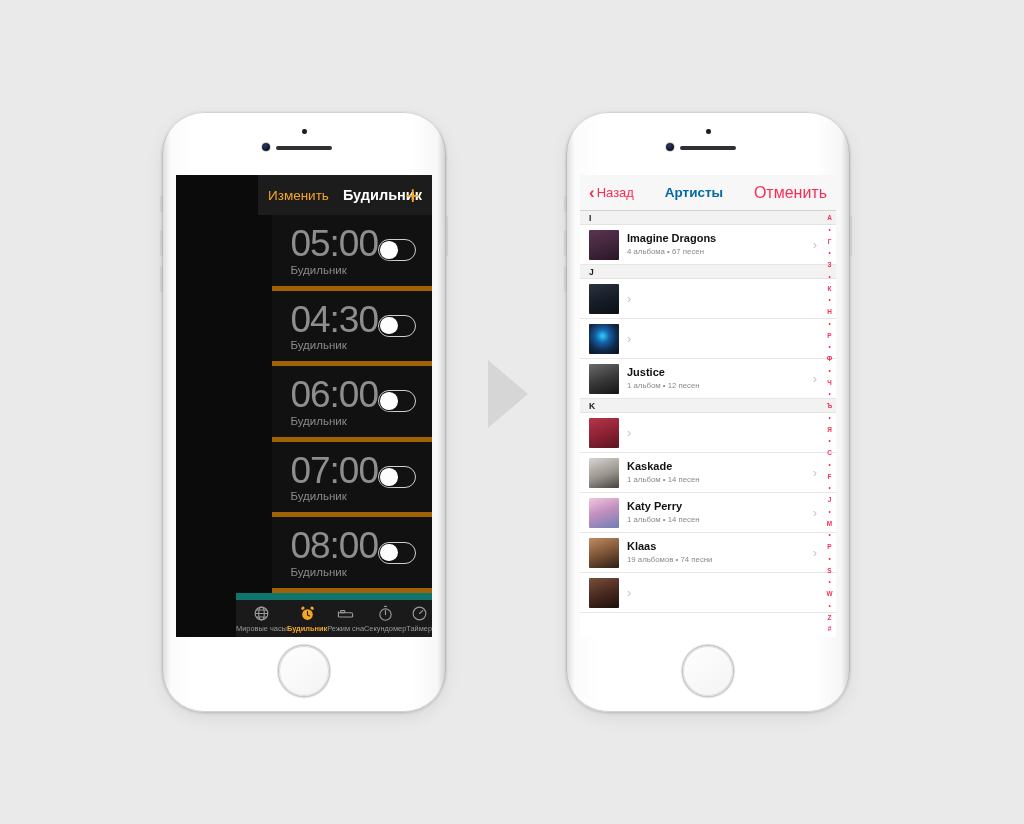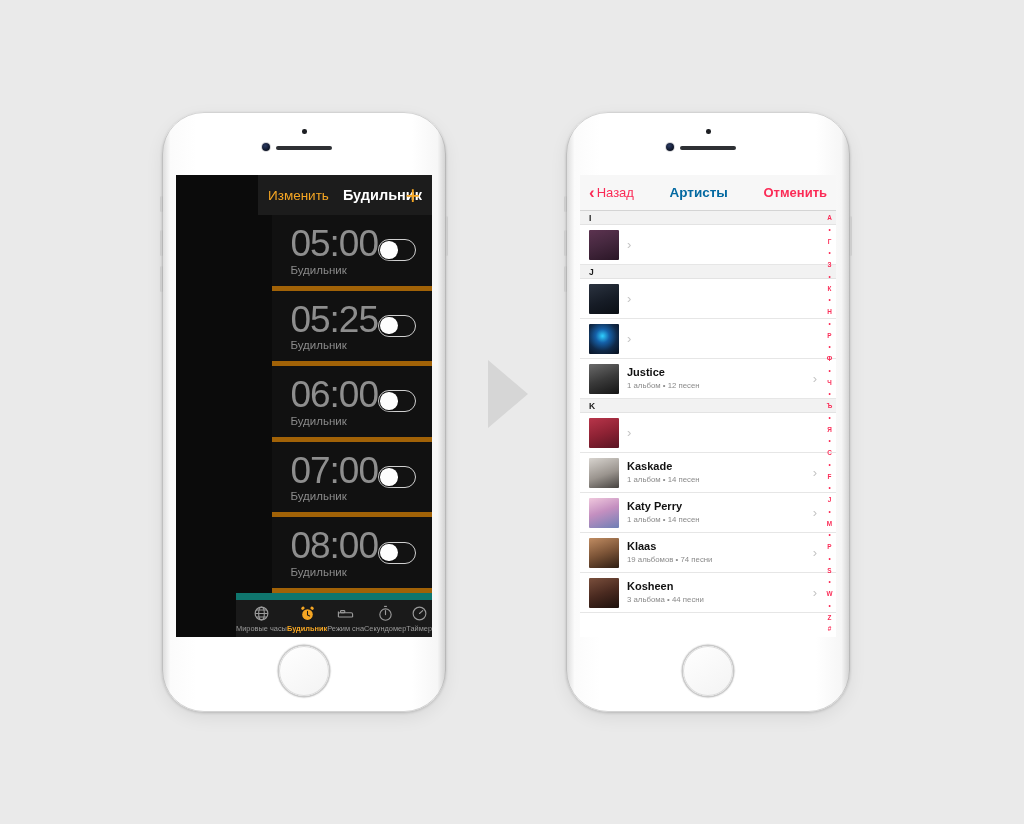--- a/index.html
+++ b/index.html
@@ -91,21 +91,21 @@
   
   .music { width:100%; height:100%; background:#ffffff; display:flex; flex-direction:column; position:relative; }
   .music-nav {
     height:36px; background:#f7f7f7; border-bottom:1px solid #d4d4d4;
     display:flex; align-items:center; justify-content:space-between;
     padding:0 9px; flex:0 0 auto;
   }
   .m-back { display:flex; align-items:center; gap:2px; color:#fb2b56; font-size:13px; }
   .chev-back { font-size:17px; line-height:1; font-weight:bold; margin-top:-1px; }
   .m-title { color:#0369a1; font-size:13.5px; font-weight:bold; }
-  .m-cancel{ color:#fb2b56; font-size:13px; font-weight:bold; }
+  .m-cancel{ color:#fb2b56; font-size:16px; font-weight:normal; }
 
   .artist-scroll { flex:1 1 auto; overflow:hidden; position:relative; }
   .sec-head {
     background:#f2f2f2; color:#1a1a1a; font-size:8.5px; font-weight:bold;
     padding:1.5px 9px; border-bottom:1px solid #e3e3e3;
   }
   .artist-row {
     display:flex; align-items:center; gap:8px; padding:5px 9px;
     border-bottom:1px solid #e6e6e6; background:#fff; height:40px;
   }
@@ -157,21 +157,21 @@
               <div class="alarm-texts">
                 <div class="alarm-time">05:00</div>
                 <div class="alarm-label">Будильник</div>
               </div>
               <div class="toggle">
                 <div class="knob"></div>
               </div>
             </div>
             <div class="alarm-row">
               <div class="alarm-texts">
-                <div class="alarm-time">05:25</div>
+                <div class="alarm-time">04:30</div>
                 <div class="alarm-label">Будильник</div>
               </div>
               <div class="toggle">
                 <div class="knob"></div>
               </div>
             </div>
             <div class="alarm-row">
               <div class="alarm-texts">
                 <div class="alarm-time">06:00</div>
                 <div class="alarm-label">Будильник</div>
@@ -278,20 +278,24 @@
             <span>Назад</span>
           </span>
           <span class="m-title">Артисты</span>
           <span class="m-cancel">Отменить</span>
         </div>
 
         <div class="artist-scroll" id="artist-scroll">
             <div class="sec-head">I</div>
             <div class="artist-row">
               <div class="thumb" style="background:linear-gradient(160deg,#5c3350 0%,#46283f 45%,#2a1626 100%)"></div>
+              <div class="a-texts">
+                <div class="a-name">Imagine Dragons</div>
+                <div class="a-sub">4 альбома • 67 песен</div>
+              </div>
               <span class="chev">›</span>
             </div>
             <div class="sec-head">J</div>
             <div class="artist-row">
               <div class="thumb" style="background:linear-gradient(160deg,#2b3340 0%,#161c26 55%,#0b0f15 100%)"></div>
               <span class="chev">›</span>
             </div>
             <div class="artist-row">
               <div class="thumb" style="background:radial-gradient(circle at 45% 40%, #2fd0ff 0%, #1560a8 28%, #102a4a 60%, #070e1a 100%)"></div>
               <span class="chev">›</span>
@@ -328,24 +332,20 @@
             <div class="artist-row">
               <div class="thumb" style="background:linear-gradient(160deg,#c08c62 0%,#7c5437 50%,#2e1d12 100%)"></div>
               <div class="a-texts">
                 <div class="a-name">Klaas</div>
                 <div class="a-sub">19 альбомов • 74 песни</div>
               </div>
               <span class="chev">›</span>
             </div>
             <div class="artist-row">
               <div class="thumb" style="background:linear-gradient(160deg,#7a4f3c 0%,#4a2a20 50%,#1d100c 100%)"></div>
-              <div class="a-texts">
-                <div class="a-name">Kosheen</div>
-                <div class="a-sub">3 альбома • 44 песни</div>
-              </div>
               <span class="chev">›</span>
             </div>
           </div>
         <div class="index-bar" id="index-bar">
             <span>А</span>
             <span>•</span>
             <span>Г</span>
             <span>•</span>
             <span>З</span>
             <span>•</span>

